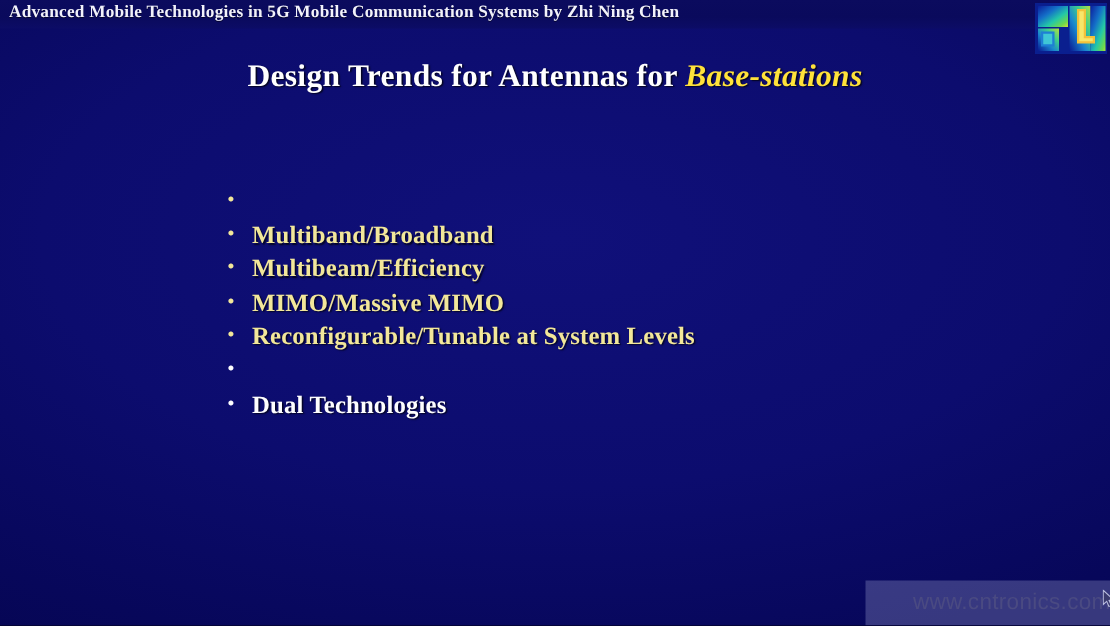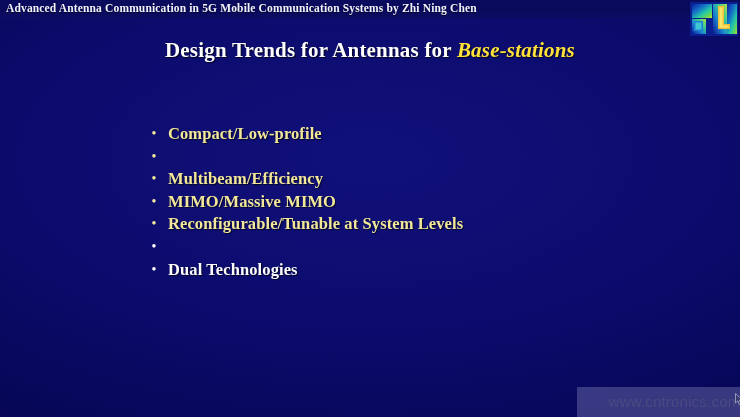--- a/index.html
+++ b/index.html
@@ -138,21 +138,21 @@
     width: 9px;
     height: 12px;
   }
 </style>
 </head>
 <body>
 
 <div id="slide">
 
   <div id="header-band">
-    <div id="header-title">Advanced Antenna Communication in 5G Mobile Communication Systems by Zhi Ning Chen</div>
+    <div id="header-title">Advanced Mobile Technologies in 5G Mobile Communication Systems by Zhi Ning Chen</div>
   </div>
 
   <div id="logo-thumb">
     <svg width="48" height="34" viewBox="0 0 48 34" xmlns="http://www.w3.org/2000/svg">
       <defs>
         <linearGradient id="gA" x1="0" y1="0" x2="1" y2="1">
           <stop offset="0%" stop-color="#0b1f9e"></stop>
           <stop offset="35%" stop-color="#1470c8"></stop>
           <stop offset="62%" stop-color="#23c7a8"></stop>
           <stop offset="85%" stop-color="#6ed94c"></stop>
@@ -179,25 +179,25 @@
   </div>
 
   <div id="slide-title">
     <span>Design Trends for Antennas for </span><span class="accent">Base-stations</span>
   </div>
 
   <div id="bullet-list">
 
     <div class="bullet-row c-yellow" style="color: rgb(242, 231, 154);">
       <span class="bullet-dot">•</span>
-      <span class="bullet-text">Compact/Low-profile</span>
-    </div>
-
-    <div class="bullet-row c-yellow" style="color: rgb(242, 231, 154);">
-      <span class="bullet-dot">•</span>
+    </div>
+
+    <div class="bullet-row c-yellow" style="color: rgb(242, 231, 154);">
+      <span class="bullet-dot">•</span>
+      <span class="bullet-text">Multiband/Broadband</span>
     </div>
 
     <div class="bullet-row c-yellow" style="color: rgb(242, 231, 154);">
       <span class="bullet-dot">•</span>
       <span class="bullet-text">Multibeam/Efficiency</span>
     </div>
 
     <div class="bullet-row c-yellow" style="color: rgb(242, 231, 154);">
       <span class="bullet-dot">•</span>
       <span class="bullet-text">MIMO/Massive MIMO</span>

